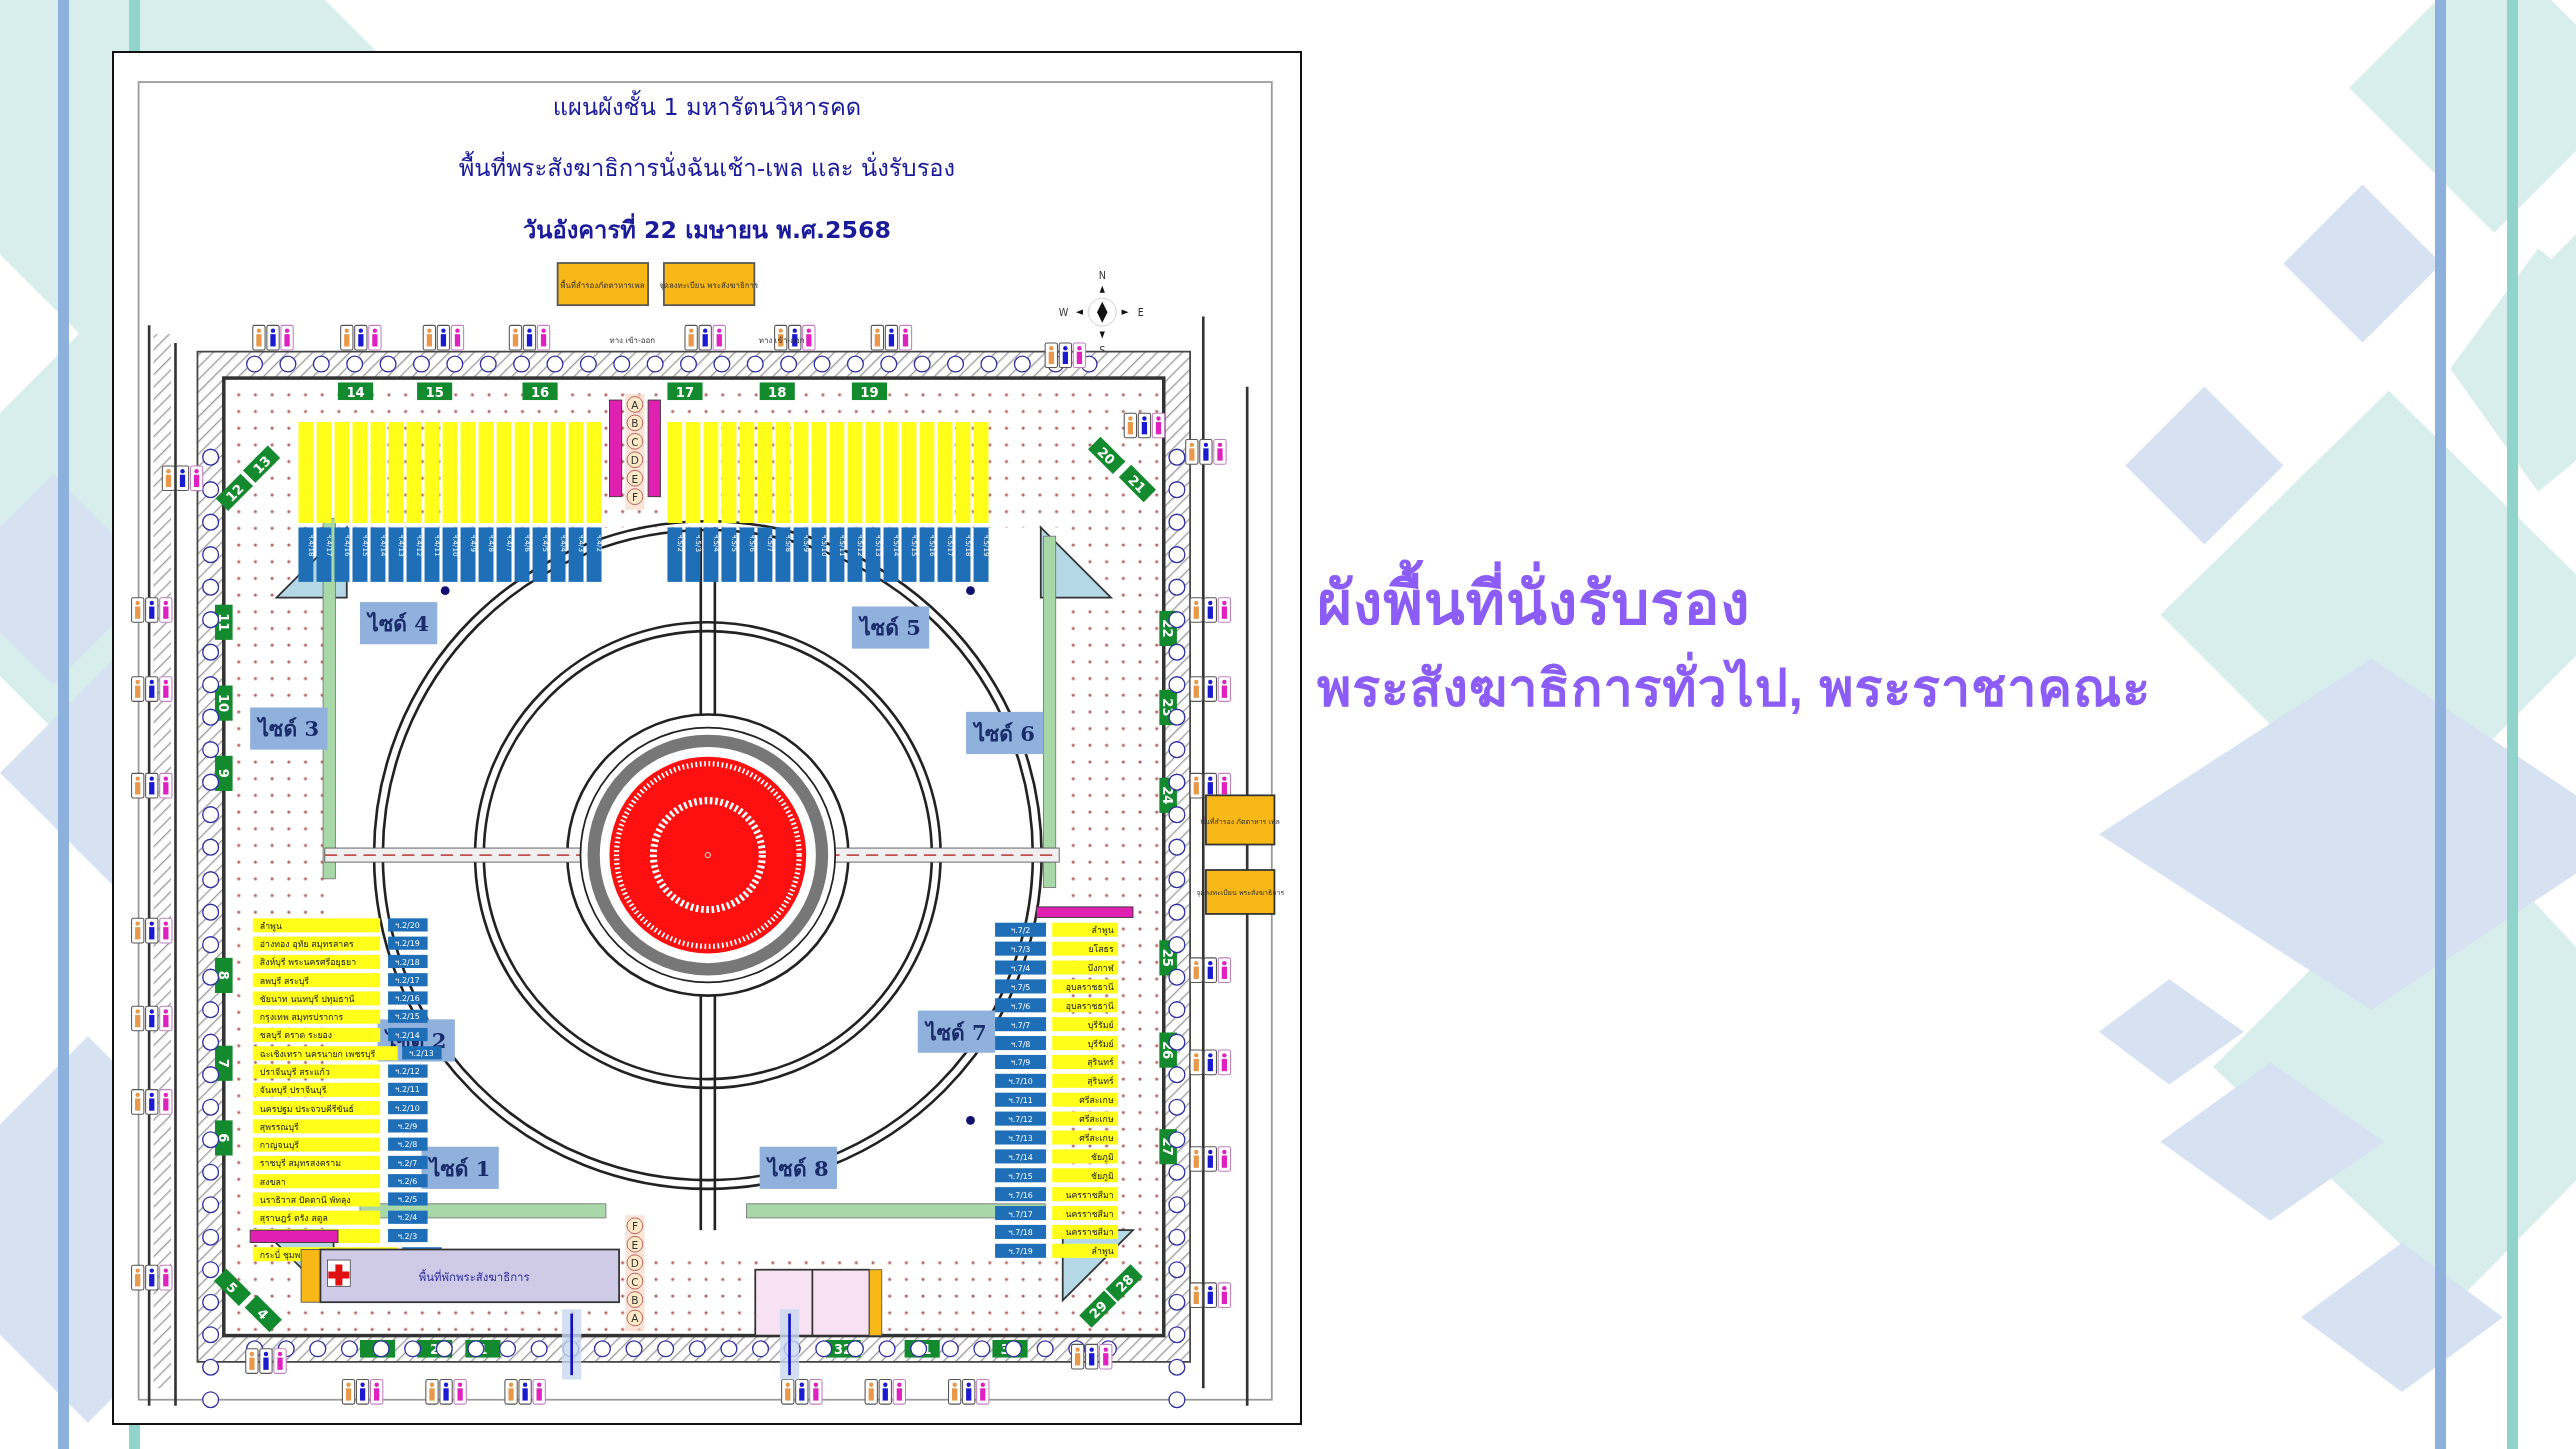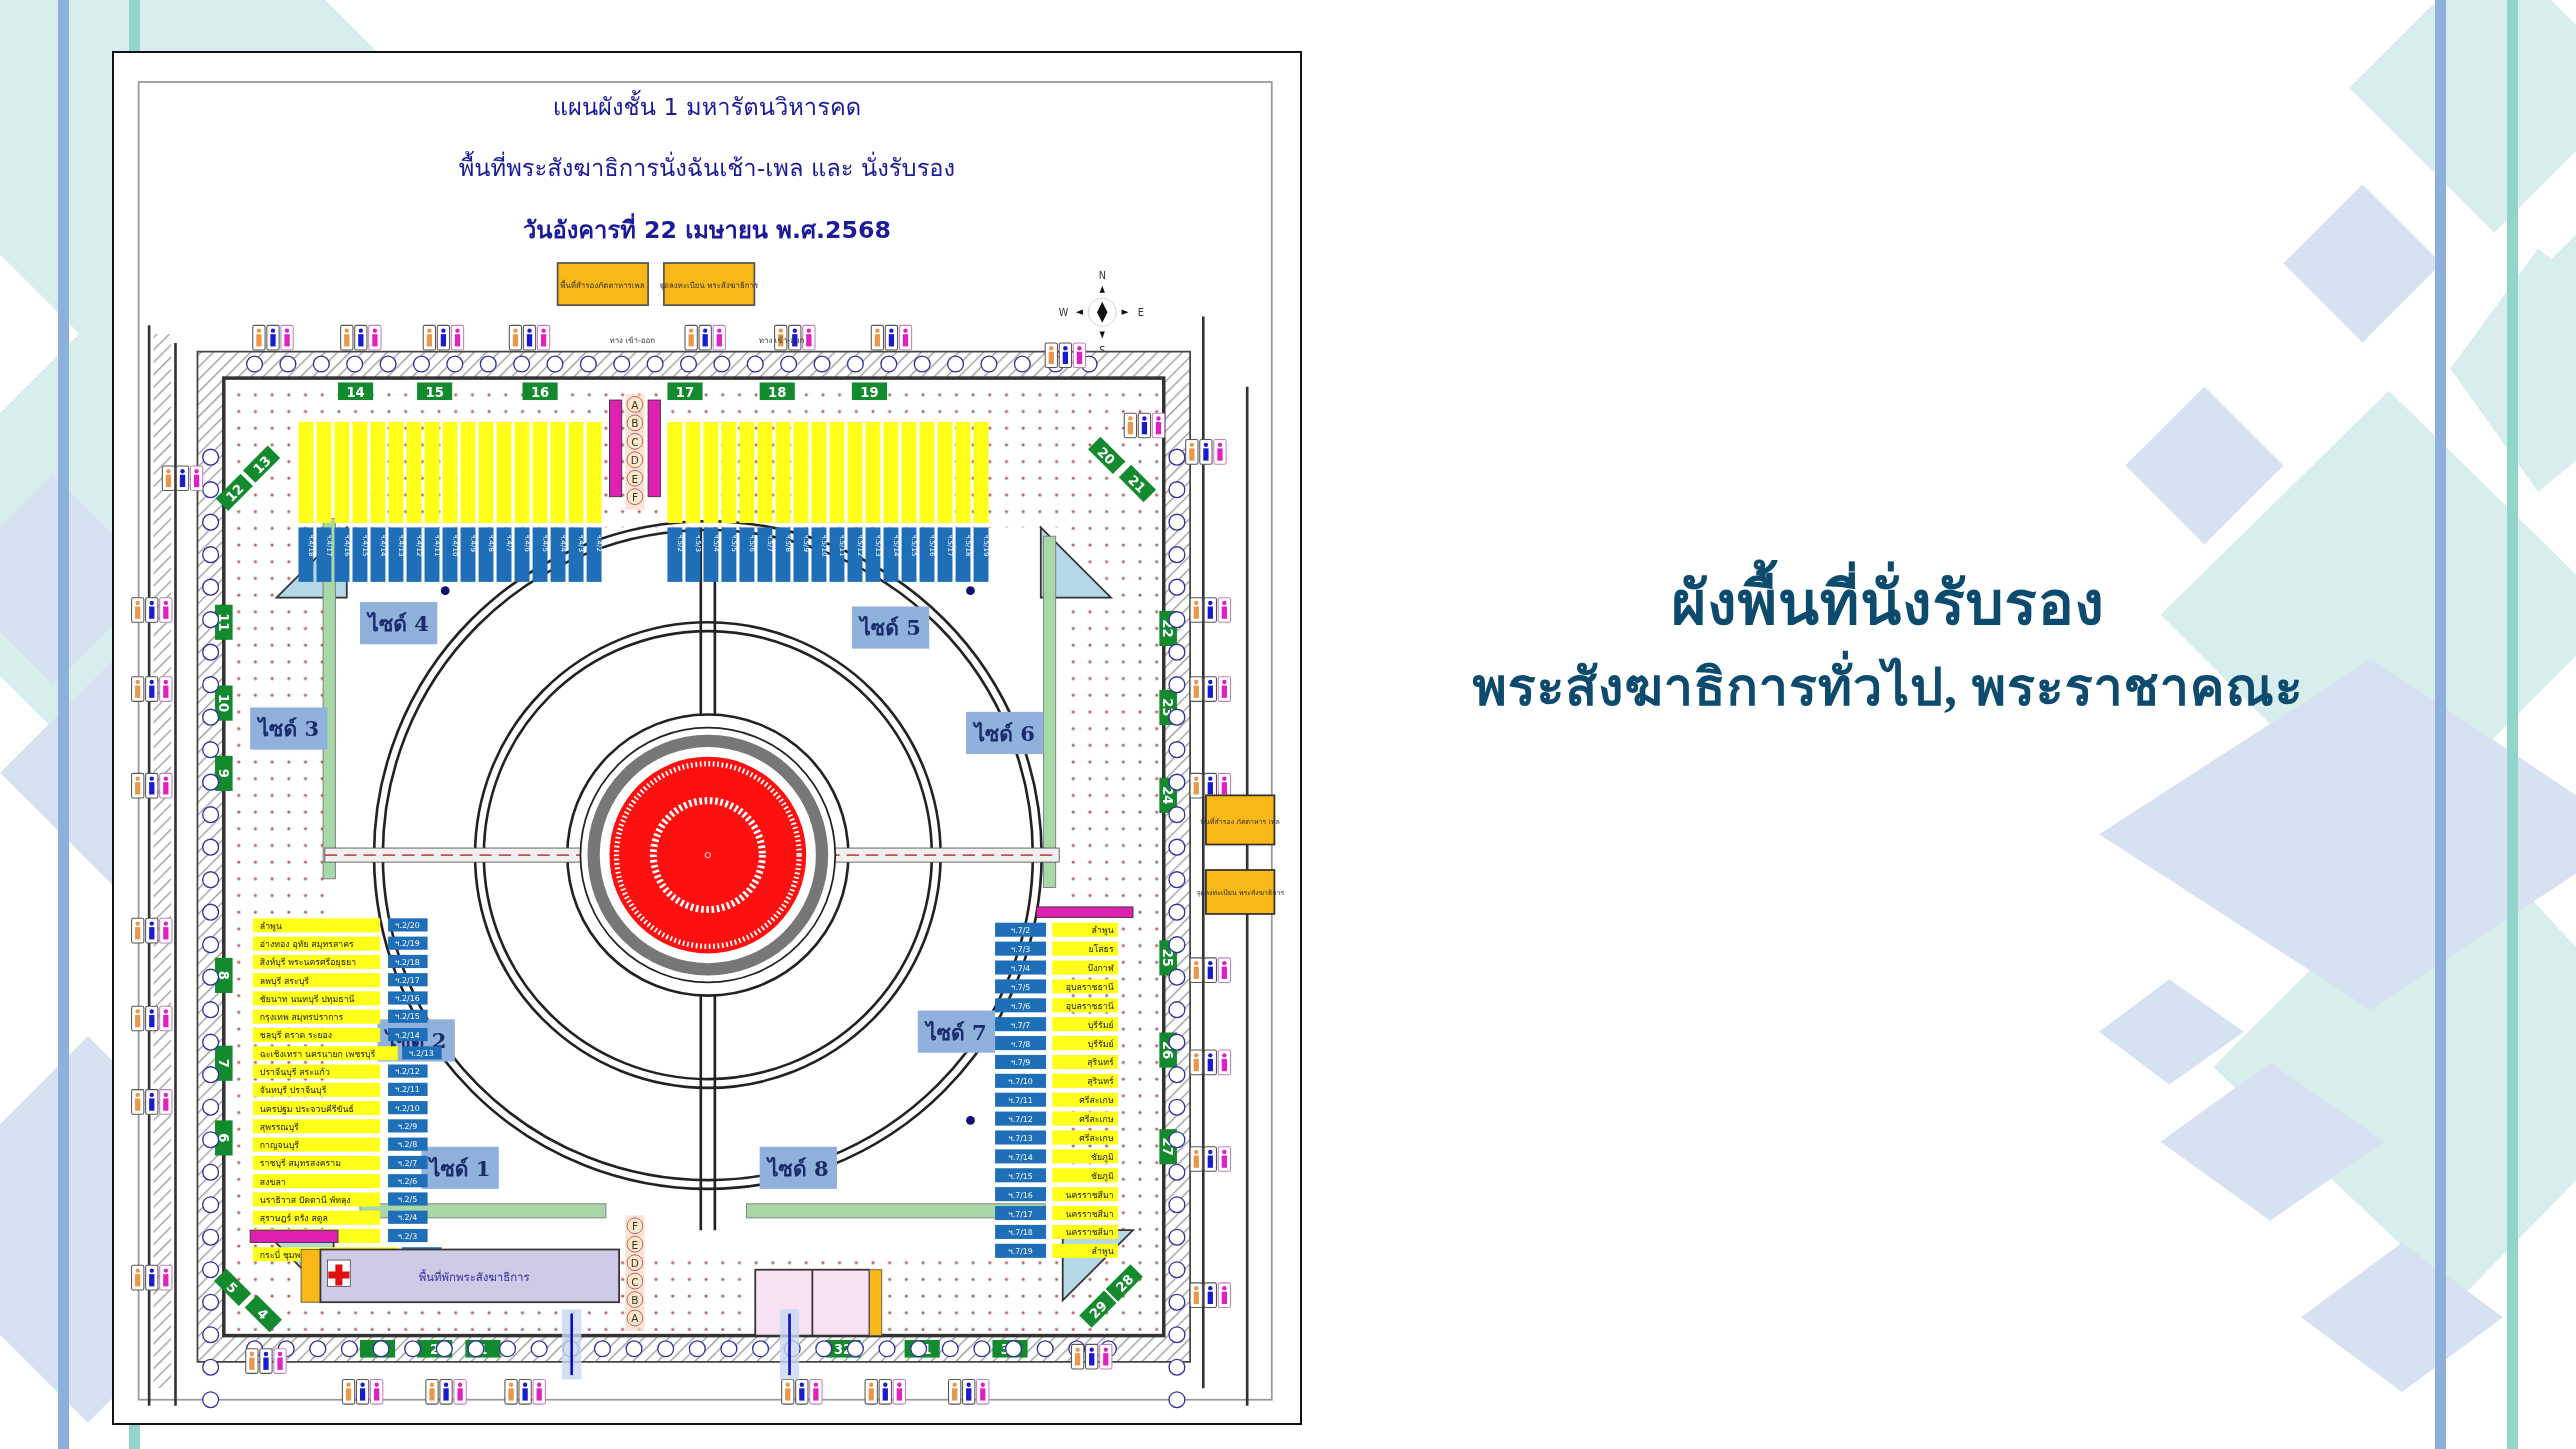--- a/index.html
+++ b/index.html
@@ -3,22 +3,22 @@
 <meta charset="utf-8">
 <style>
   html, body { margin:0; padding:0; }
   body { width:2576px; height:1449px; overflow:hidden; background:#ffffff; position:relative;
          font-family:"DejaVu Sans", "Liberation Sans", sans-serif; }
   .bg { position:absolute; left:0; top:0; width:2576px; height:1449px; z-index:0; }
   .stripe { position:absolute; top:0; height:1449px; z-index:1; }
   .map-frame { position:absolute; left:112px; top:51px; width:1190px; height:1374px;
                border:2.6px solid #111; background:#fff; box-sizing:border-box; z-index:2; overflow:hidden; }
   .map-frame svg { position:absolute; left:0; top:0; }
-  .title-block { position:absolute; left:1317px; top:562px; width:1142px; text-align:center; z-index:3;
-                 color:#0c4a6e; font-family:Liberation Serif, serif; font-weight:bold; }
+  .title-block { position:absolute; left:1317px; top:562px; width:1142px; text-align:left; z-index:3;
+                 color:#8b5cf6; font-family:Liberation Sans, sans-serif; font-weight:bold; }
   .title-line1 { font-size:60px; line-height:84px; letter-spacing:0.9px; }
   .title-line2 { font-size:52px; line-height:84px; letter-spacing:0.9px; }
   .map-text { font-family:"DejaVu Sans", sans-serif; }
 </style>
 </head>
 <body>
 
 <svg class="bg" viewBox="0 0 2933 1650" width="2576" height="1449">
   <g fill="#d8eeec">
     <polygon points="-200,90 130,-240 460,90 130,420"></polygon>

